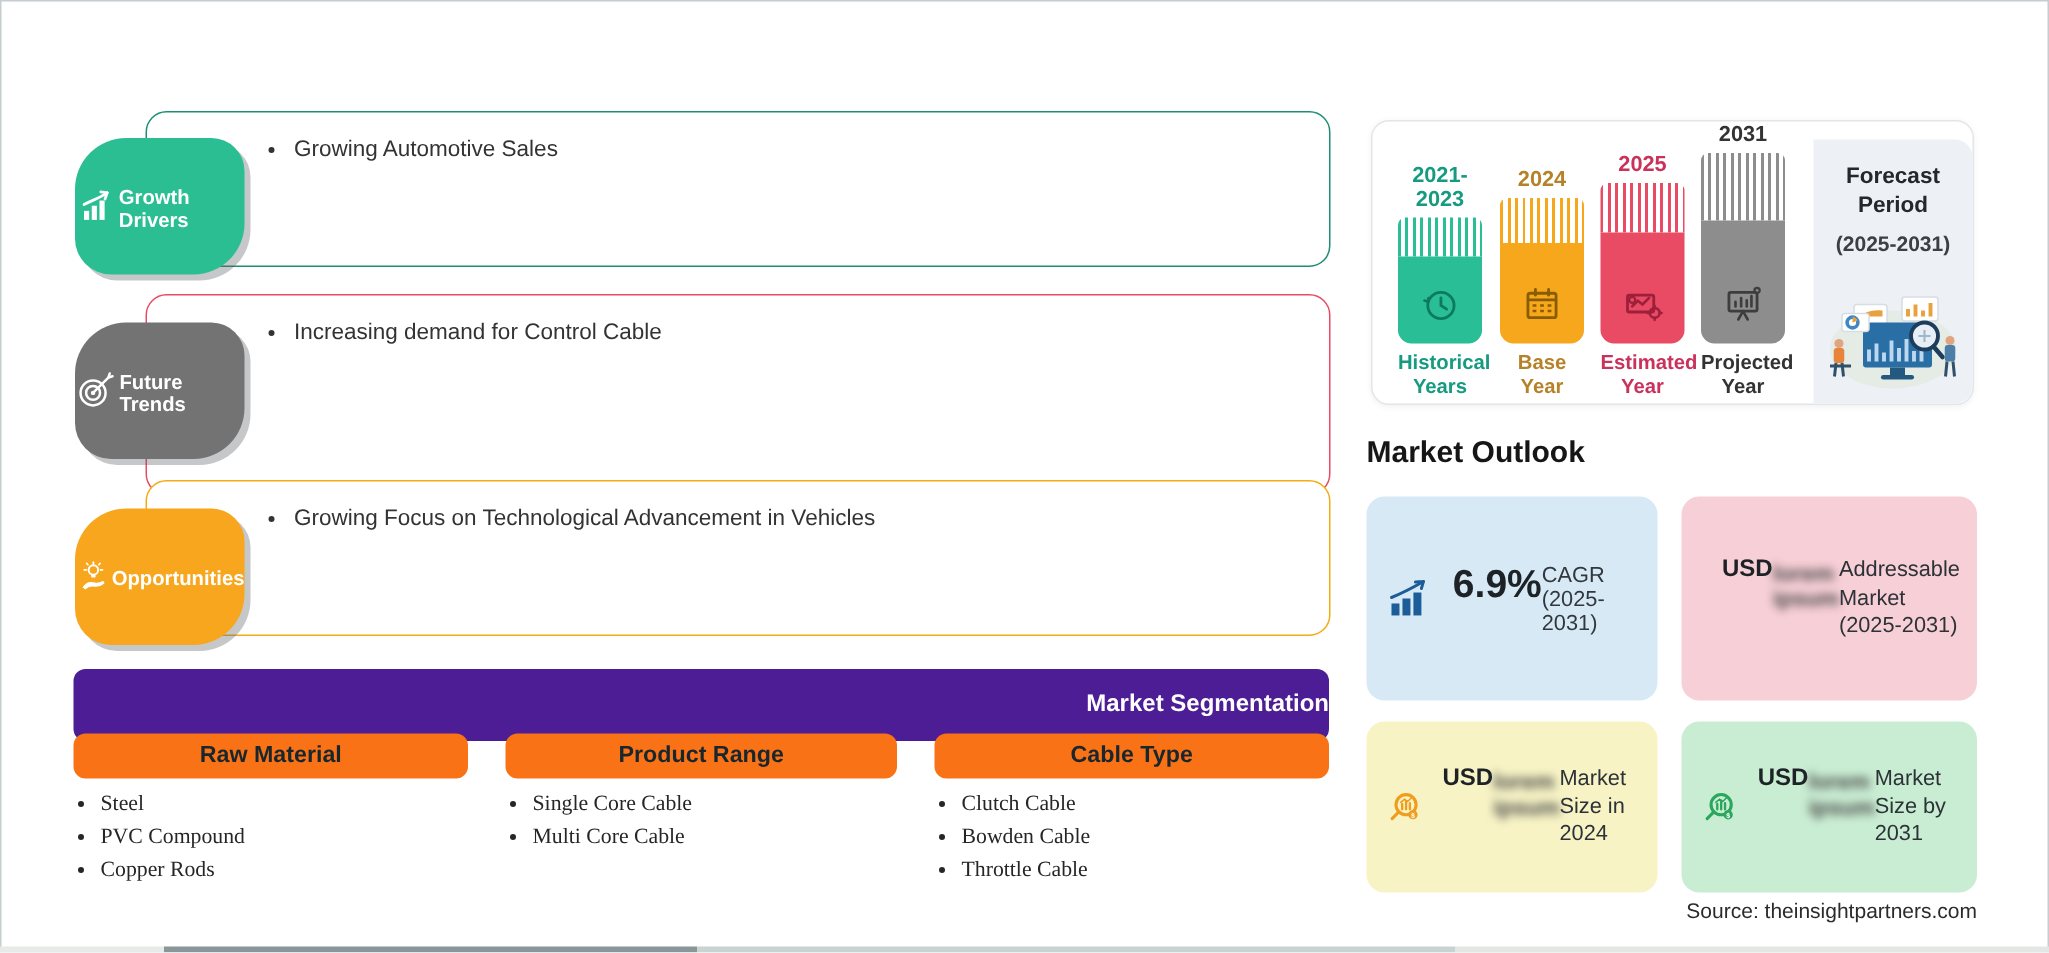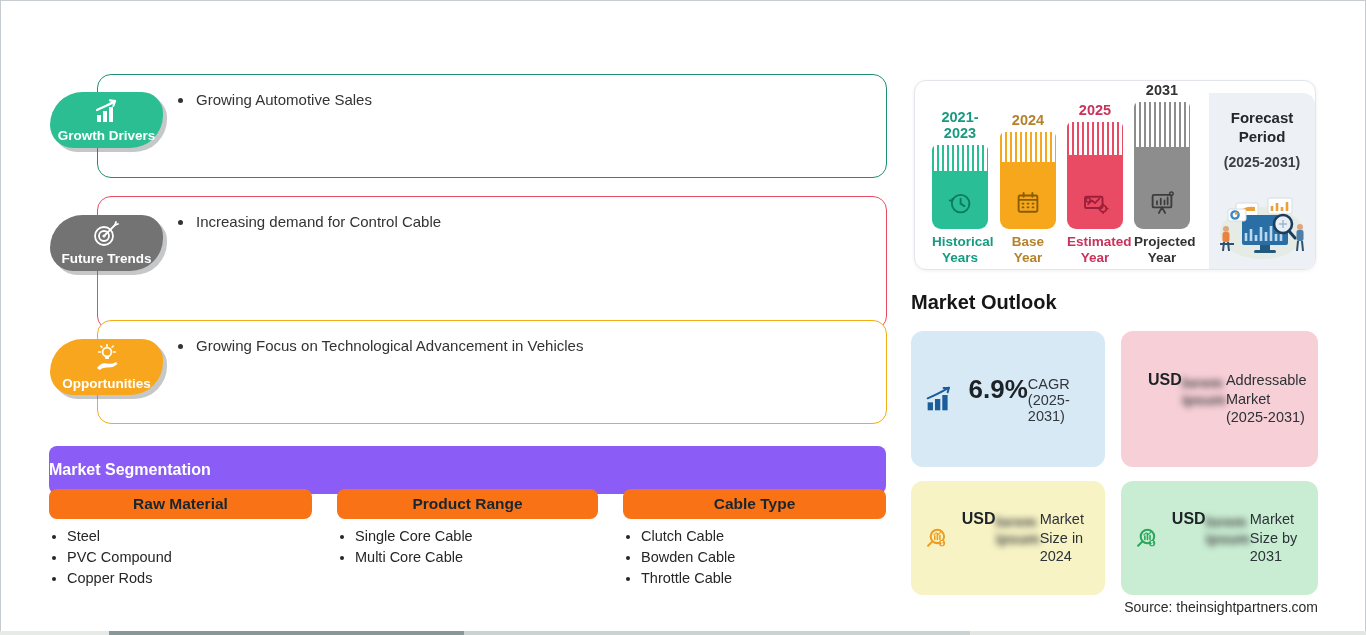--- a/index.html
+++ b/index.html
@@ -18,33 +18,33 @@
   .logo-right{display:flex;flex-direction:column;align-items:flex-end;}
   .logo-insight{font-size:26px;font-weight:800;letter-spacing:.5px;line-height:26px;position:relative;padding-right:10px;}
   .logo-ring{position:absolute;right:-6px;top:-7px;}
   .logo-partners{font-size:13.5px;font-weight:700;margin-top:-2px;padding-right:14px;}
 
   
   .fw-box{position:absolute;left:97px;width:790px;border-radius:14px;background:#fff;
           box-sizing:border-box;border:1px solid;}
   .fw-box ul{margin:0;padding:16px 20px 0 96px;}
   .fw-box li{font-size:15px;color:#333;margin-bottom:4px;padding-left:2px;}
-  .fw-badge{position:absolute;left:50px;width:113px;height:56px;border-radius:34px 22px 34px 24px;
-            display:flex;flex-direction:column;align-items:center;justify-content:center;
+  .fw-badge{position:absolute;left:50px;width:113px;height:91px;border-radius:34px 22px 34px 24px;
+            display:flex;align-items:center;justify-content:center;
             box-shadow:4px 4px 0 rgba(90,95,100,.35);z-index:3;}
   .fw-badge .lbl{color:#fff;font-size:13.5px;font-weight:700;margin-top:2px;}
 
   
-  .seg-bar{position:absolute;left:49px;top:446px;width:837px;height:48px;background:#8b5cf6;
-           border-radius:8px;display:flex;align-items:center;justify-content:flex-start;}
+  .seg-bar{position:absolute;left:49px;top:446px;width:837px;height:48px;background:#4c1d95;
+           border-radius:8px;display:flex;align-items:center;justify-content:flex-end;}
   .seg-bar span{color:#fff;font-weight:800;font-size:16px;}
   .seg-col{position:absolute;top:489px;width:263px;}
   .seg-pill{height:30px;border-radius:8px;background:#f97316;display:flex;align-items:center;
             justify-content:center;font-size:15.5px;font-weight:800;color:#19262e;}
-  .seg-col ul{margin:9px 0 0 0;padding-left:18px;}
+  .seg-col ul{margin:9px 0 0 0;padding-left:18px;font-family:Liberation Serif, serif;}
   .seg-col li{font-size:14.5px;color:#262626;margin-bottom:5px;}
 
   
   .tl-card{position:absolute;left:914px;top:80px;width:400px;height:188px;background:#fff;
            border:1px solid #e2e6ea;border-radius:12px;box-shadow:0 1px 4px rgba(0,0,0,.06);}
   .tl-forecast{position:absolute;top:12px;right:0;bottom:0;width:106px;background:#edf0f4;
                border-radius:0 12px 12px 0;text-align:center;box-sizing:border-box;padding-top:16px;}
   .tl-forecast .f1{font-size:15px;font-weight:800;color:#22282d;line-height:1.25;}
   .tl-forecast .f3{font-size:14px;font-weight:600;color:#3a4045;margin-top:7px;}
   .tl-forecast svg{position:absolute;bottom:8px;left:7px;}

